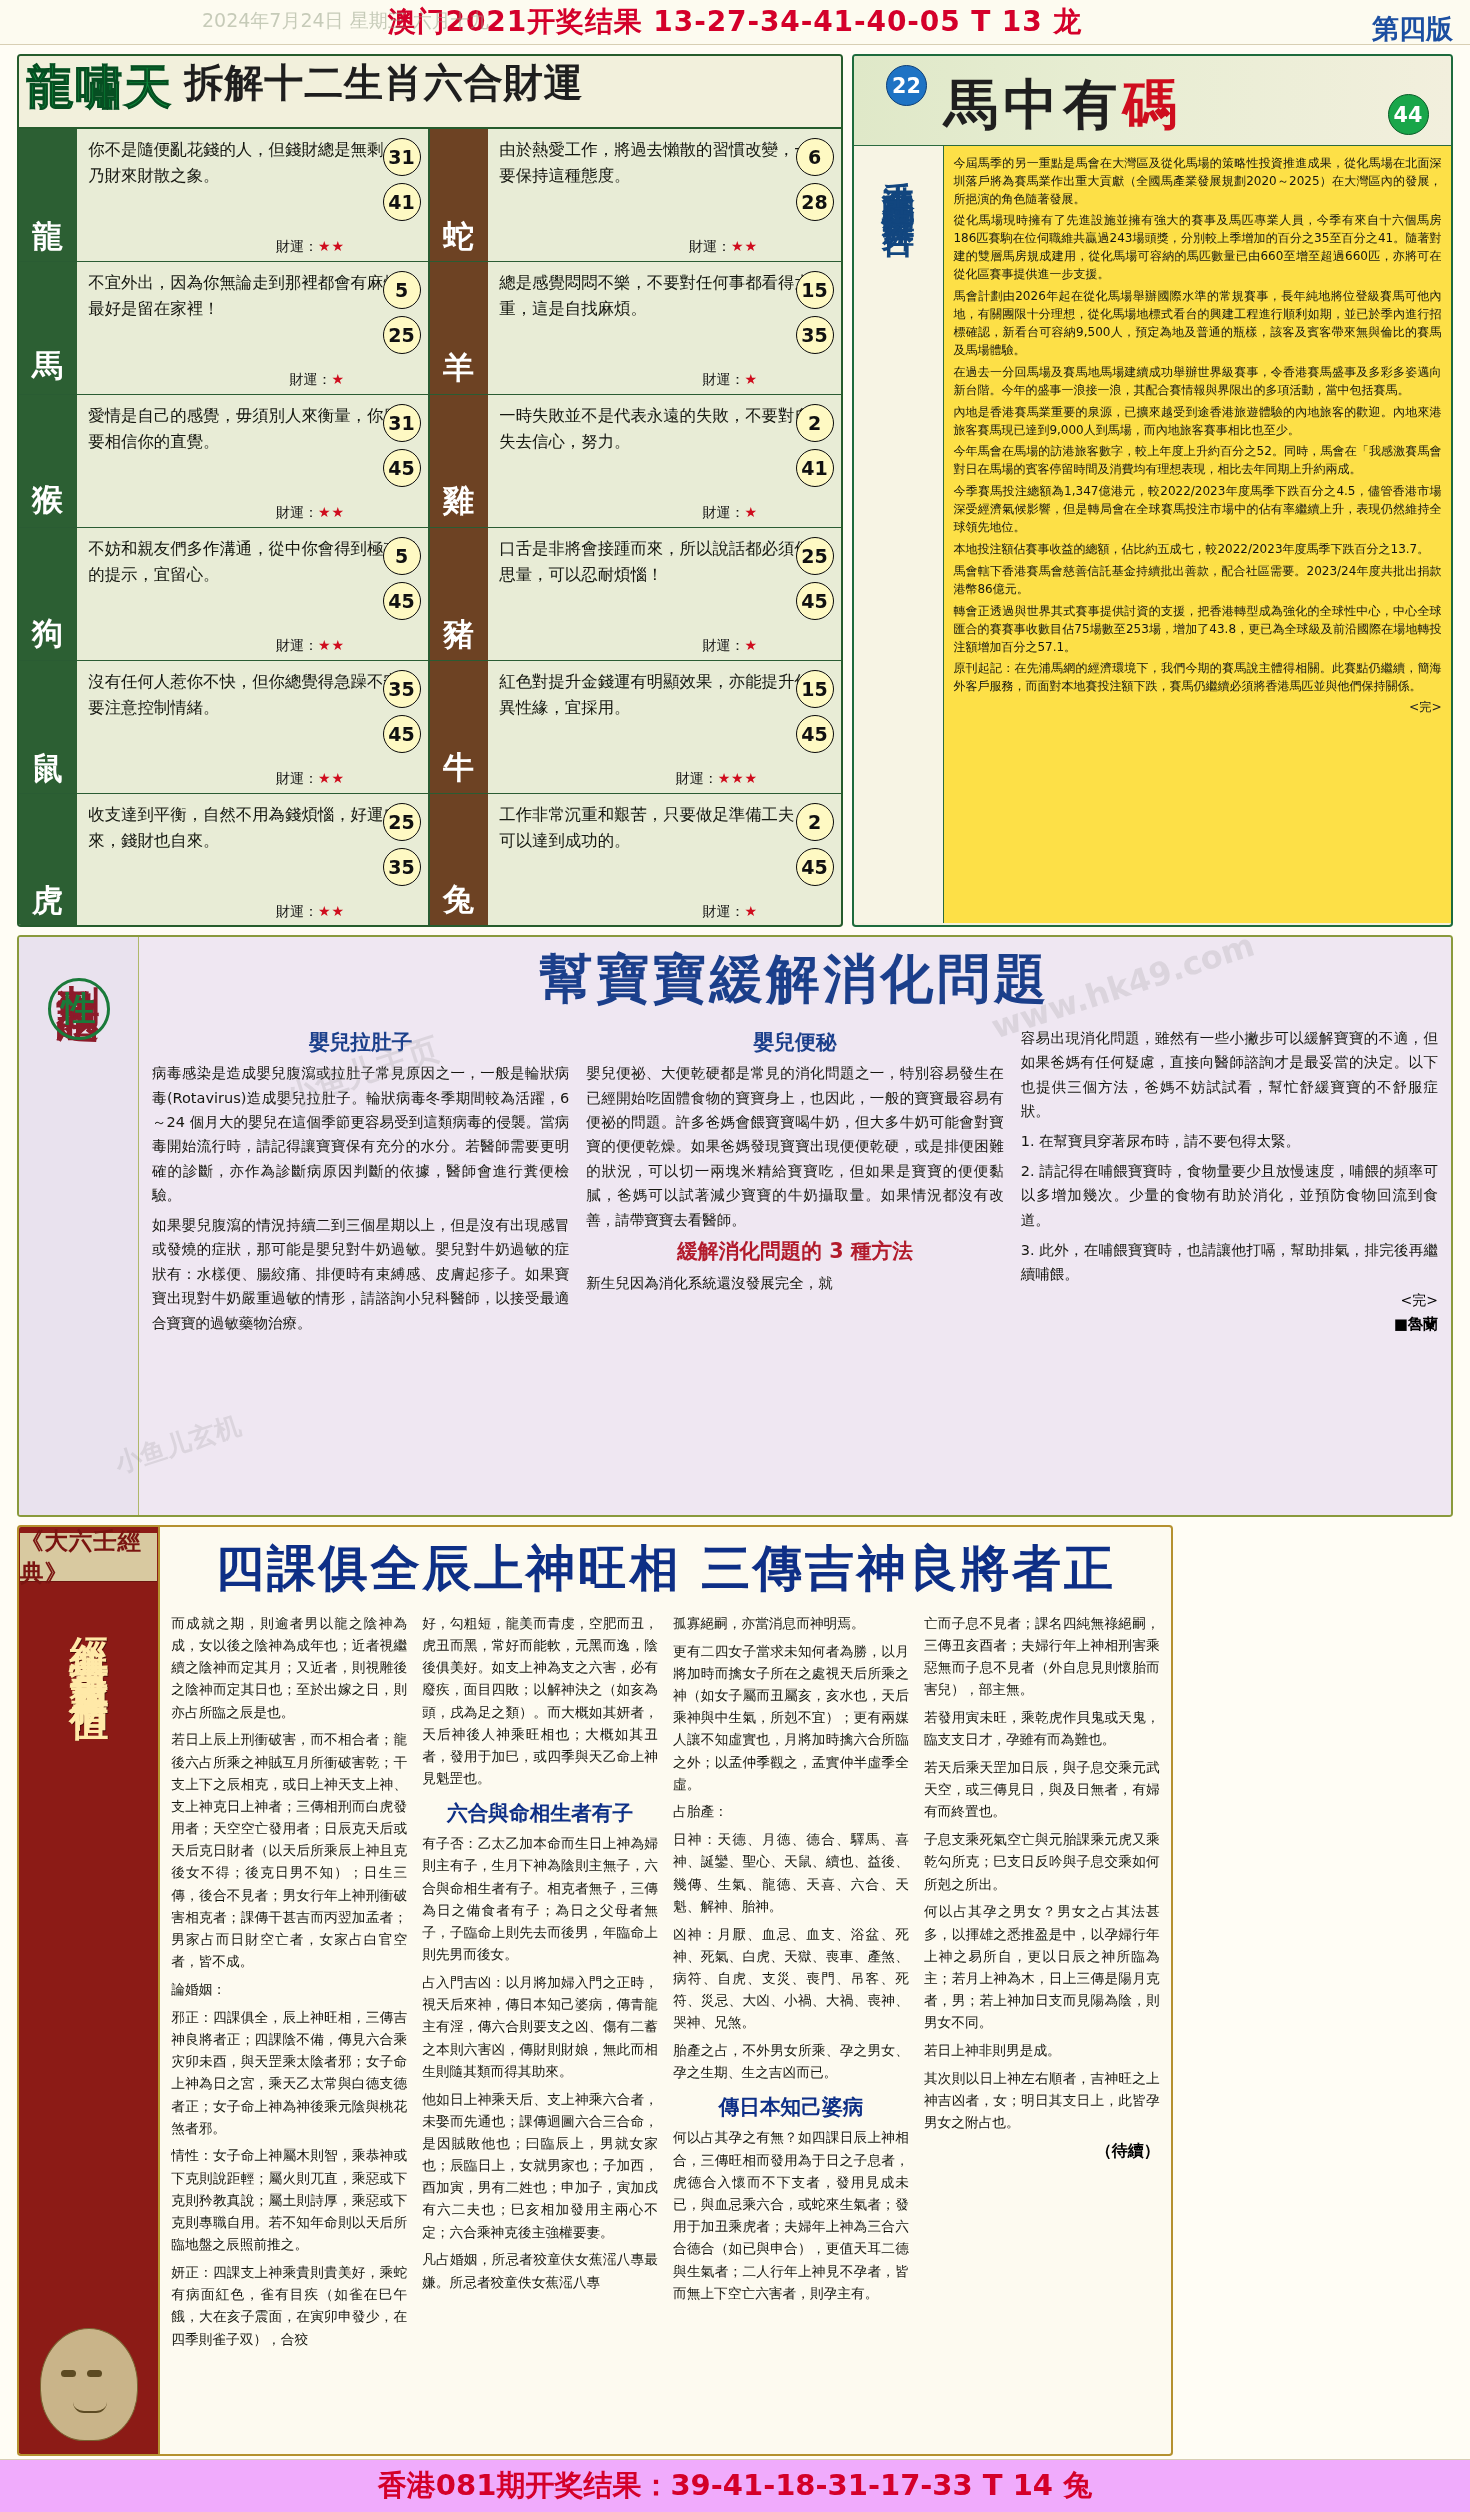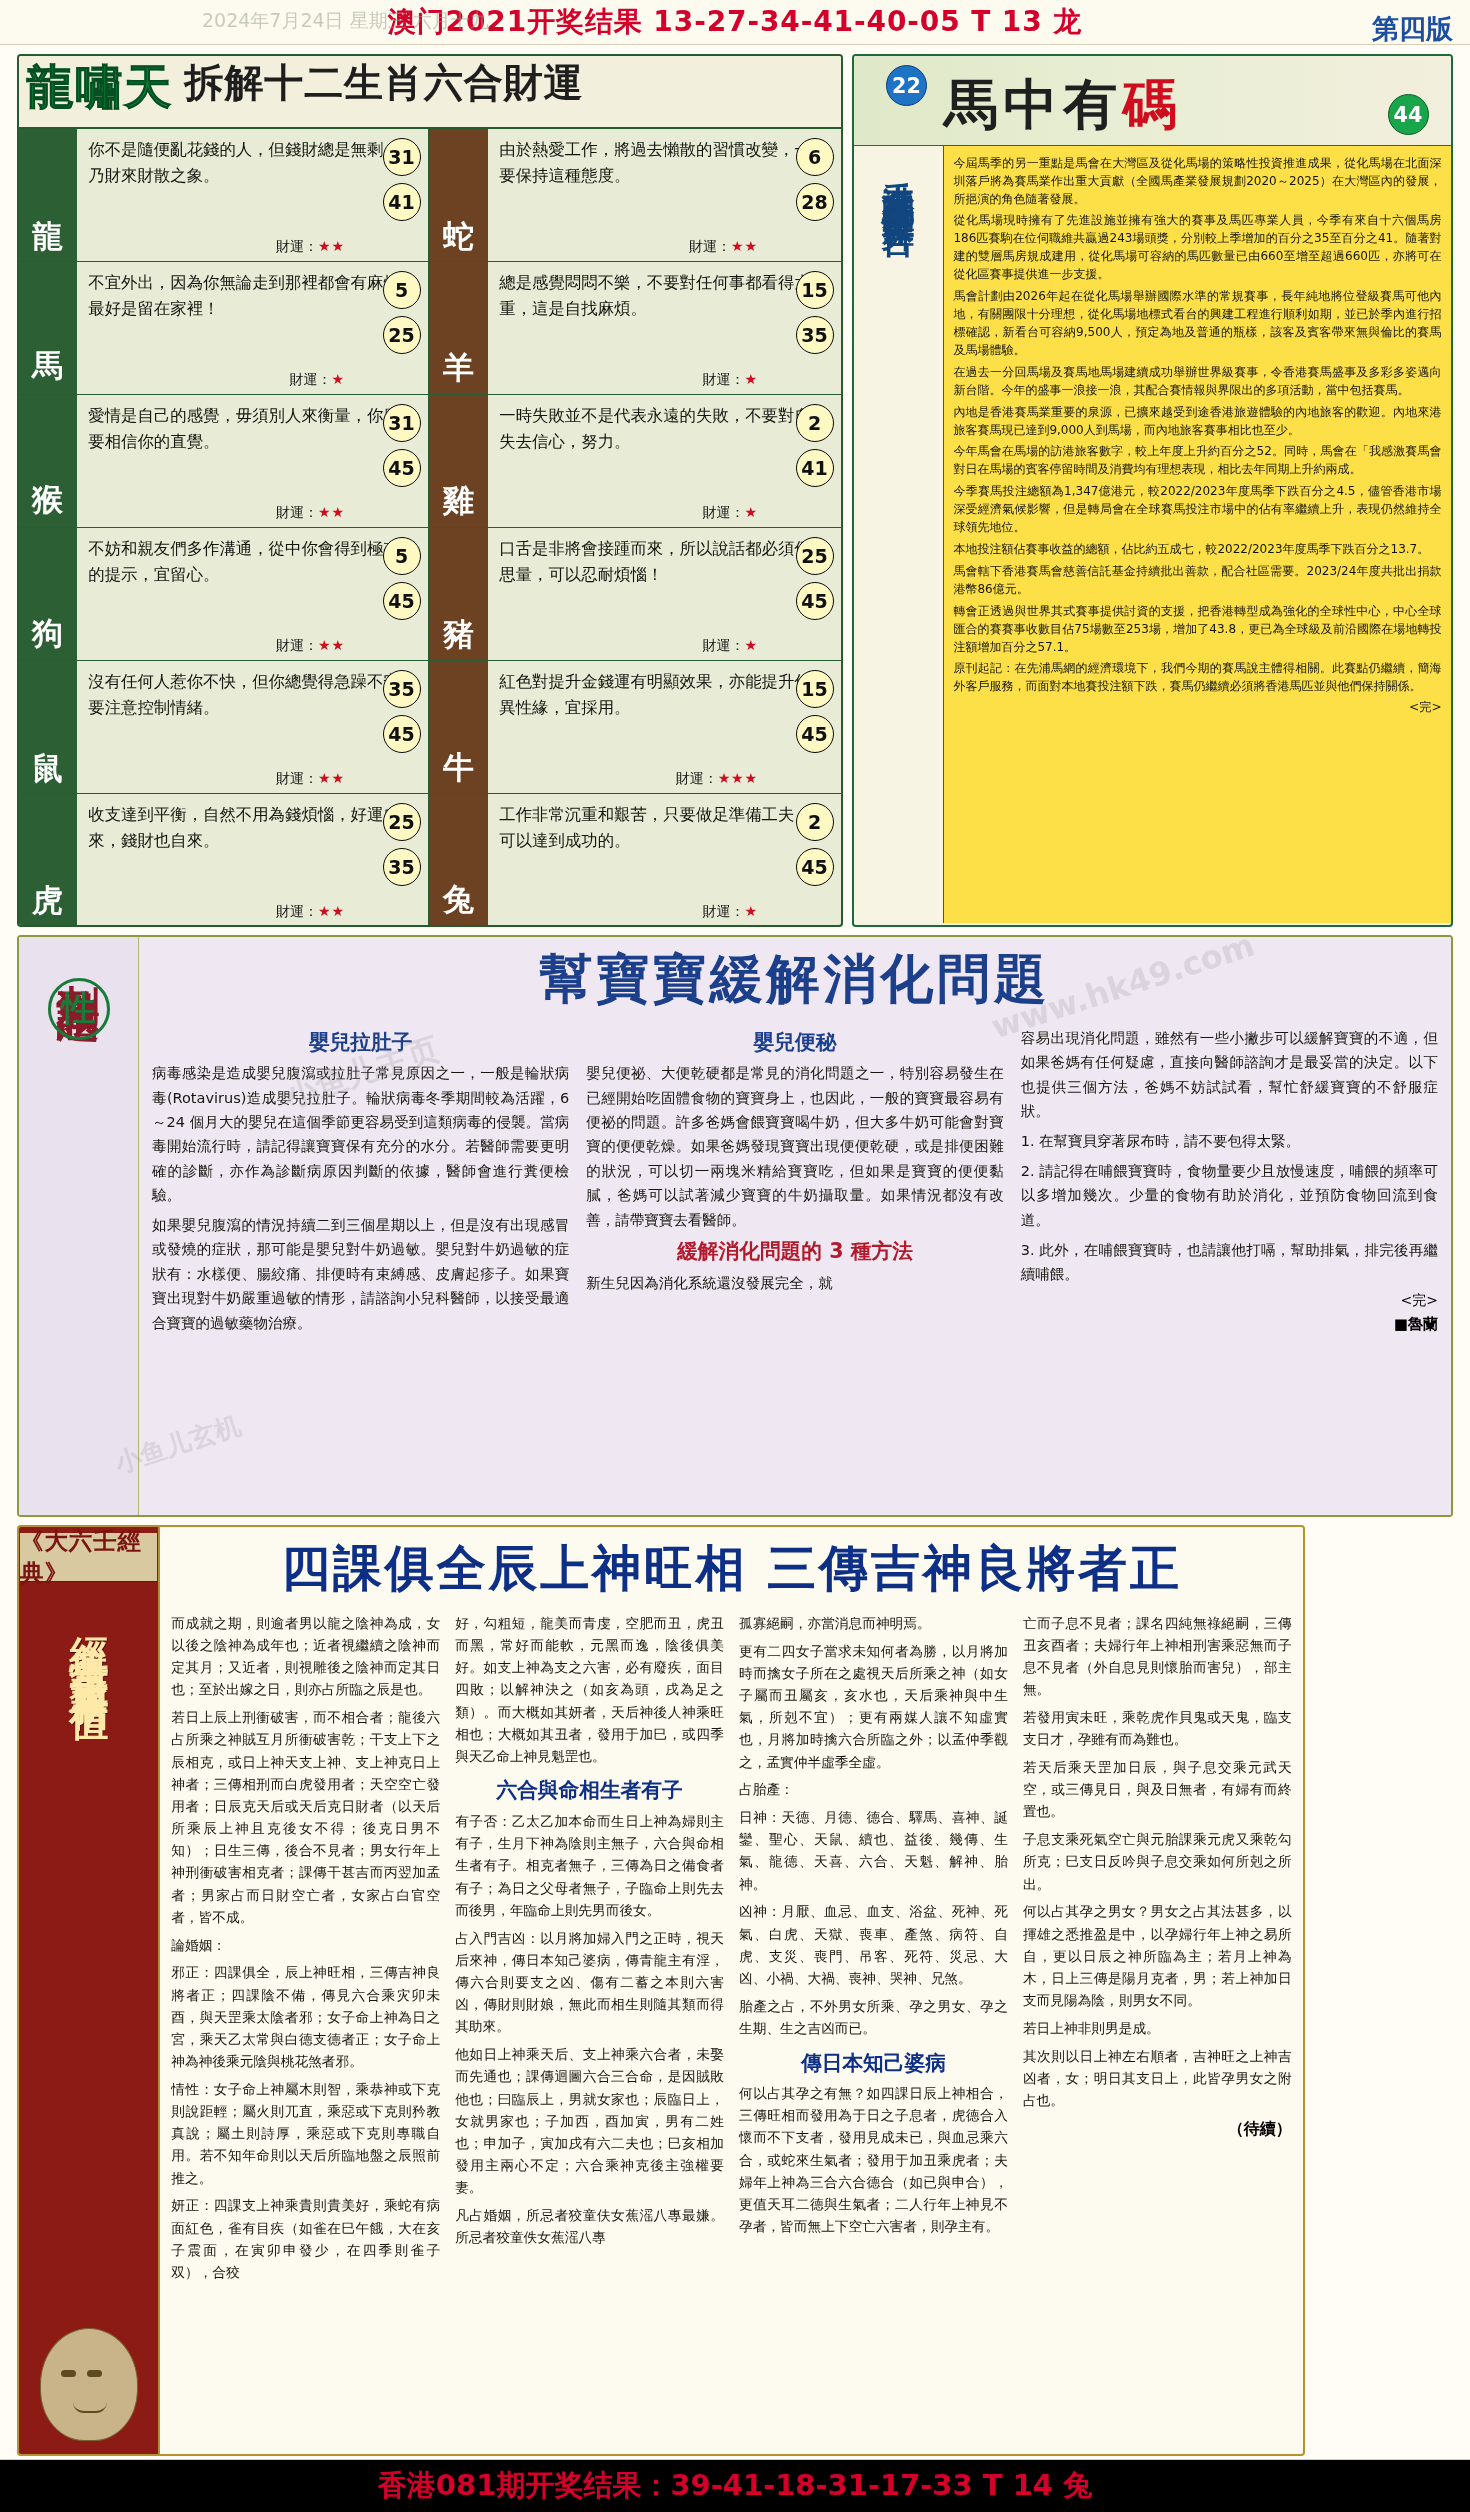--- a/index.html
+++ b/index.html
@@ -26,21 +26,21 @@
   .top-banner .edition {
     position:absolute; right:17px; top:11.3px; color:#1c4fa1; font-size:27px; font-weight:bold;
   }
   .top-banner .ghost {
     position:absolute; left:202px; top:8.4px; color:#9aa48c; font-size:19px; opacity:.55; white-space:nowrap;
   }
 
   
   .bottom-banner {
     position:absolute; left:0; bottom:0; width:1470px; height:53px;
-    background:#000000; border-top:1.9px solid #d8cfb4;
+    background:#f0abfc; border-top:1.9px solid #d8cfb4;
     display:flex; align-items:center; justify-content:center;
   }
   .bottom-banner .txt { color:#d4002a; font-size:29px; font-weight:bold; white-space:nowrap; }
 
   
   .panel { position:absolute; border:2.8px solid #1b5e3a; border-radius:3.8px; overflow:hidden; }
 
   
   #panelA {
     left:17px; top:54px; width:826px; height:873px;
@@ -143,21 +143,21 @@
   .c-cols { display:flex; gap:17px; }
   .c-col { flex:1; }
   .c-sub { text-align:center; font-size:20.7px; font-weight:bold; color:#1b3f8b; margin:1.9px 0 5.6px 0; }
   .c-sub.red { color:#b21a2b; }
   .c-col p { margin:0 0 5.6px 0; font-size:14.5px; line-height:1.68; color:#15160f; text-align:justify; }
   .c-col .endmark { text-align:right; font-size:14px; }
   .c-col .byline { text-align:right; font-size:15px; font-weight:bold; margin-top:5.6px; }
 
   
   #panelD {
-    left:17px; top:1525px; width:1288px; height:931px;
+    left:17px; top:1525px; width:1156px; height:931px;
     background:#fdfaf0; border:2.8px solid #b5912f;
   }
   .d-inner { display:flex; height:100%; }
   .d-left {
     width:141px; background:#8c1b16;
     border-right:2.8px solid #b5912f;
     position:relative; display:flex; flex-direction:column; align-items:center; padding-top:5.6px;
   }
   .d-left .band {
     width:137px; height:49px; background:#d8c9a0; color:#7a1410;

